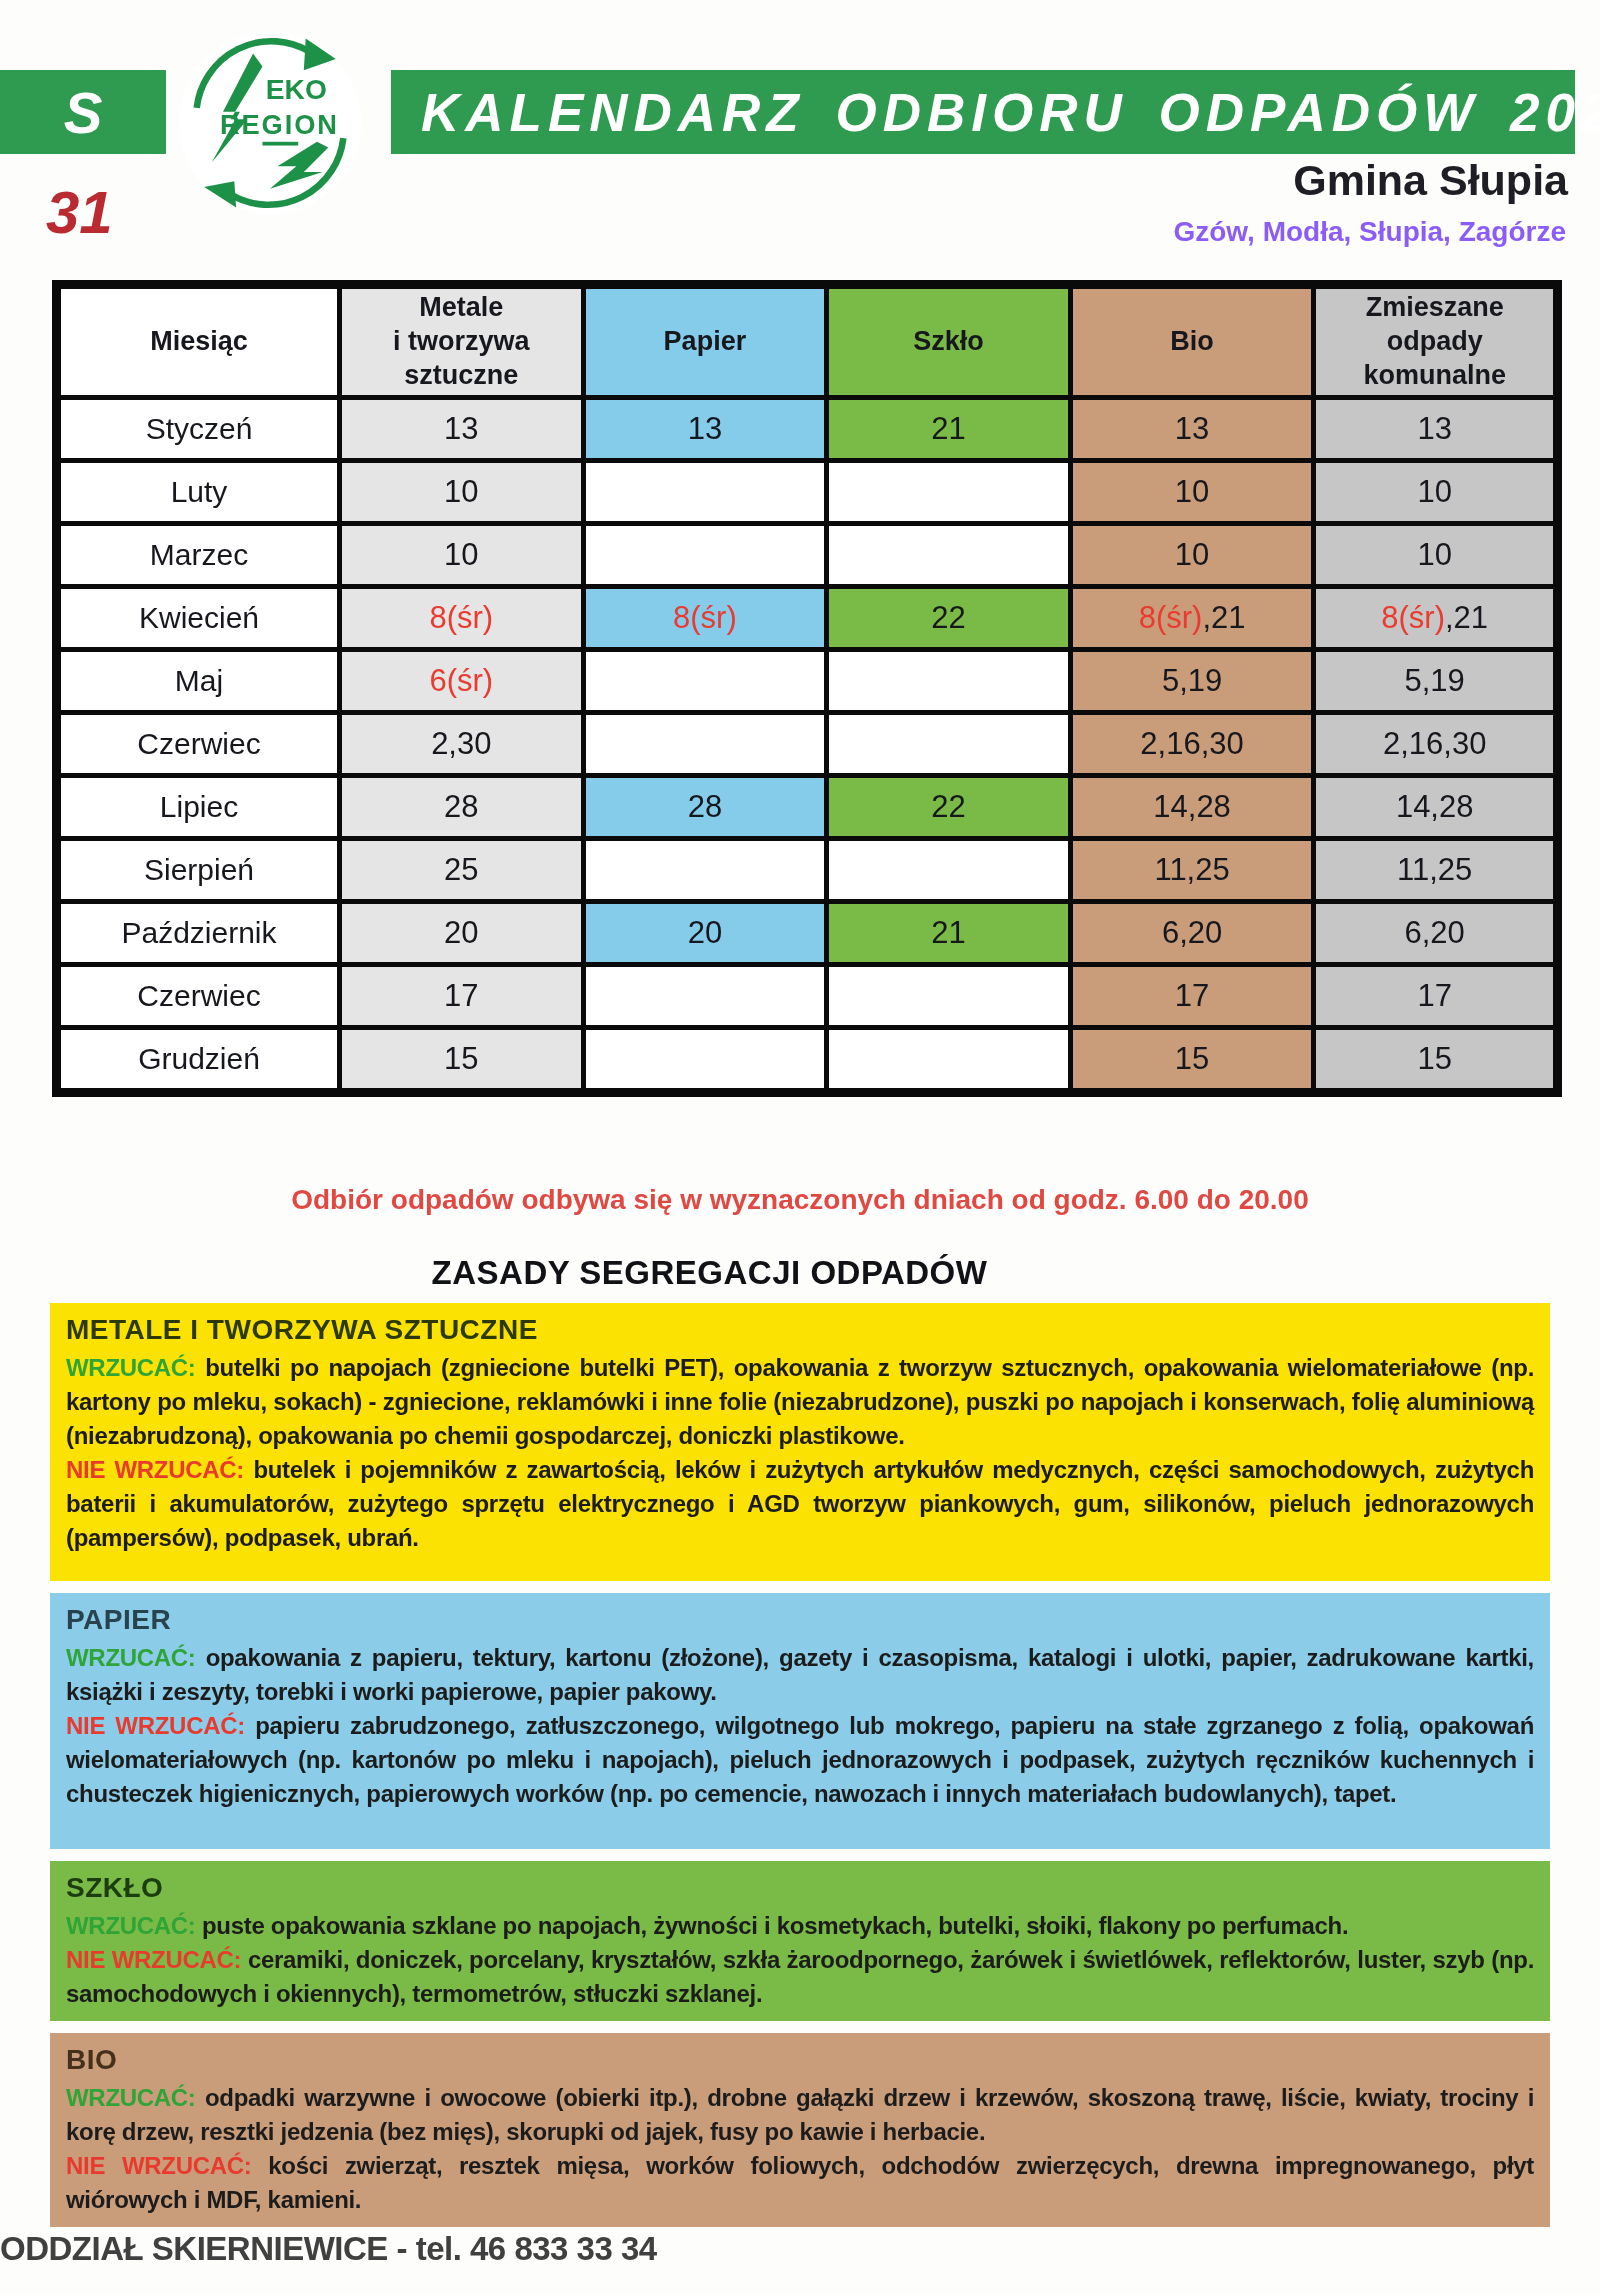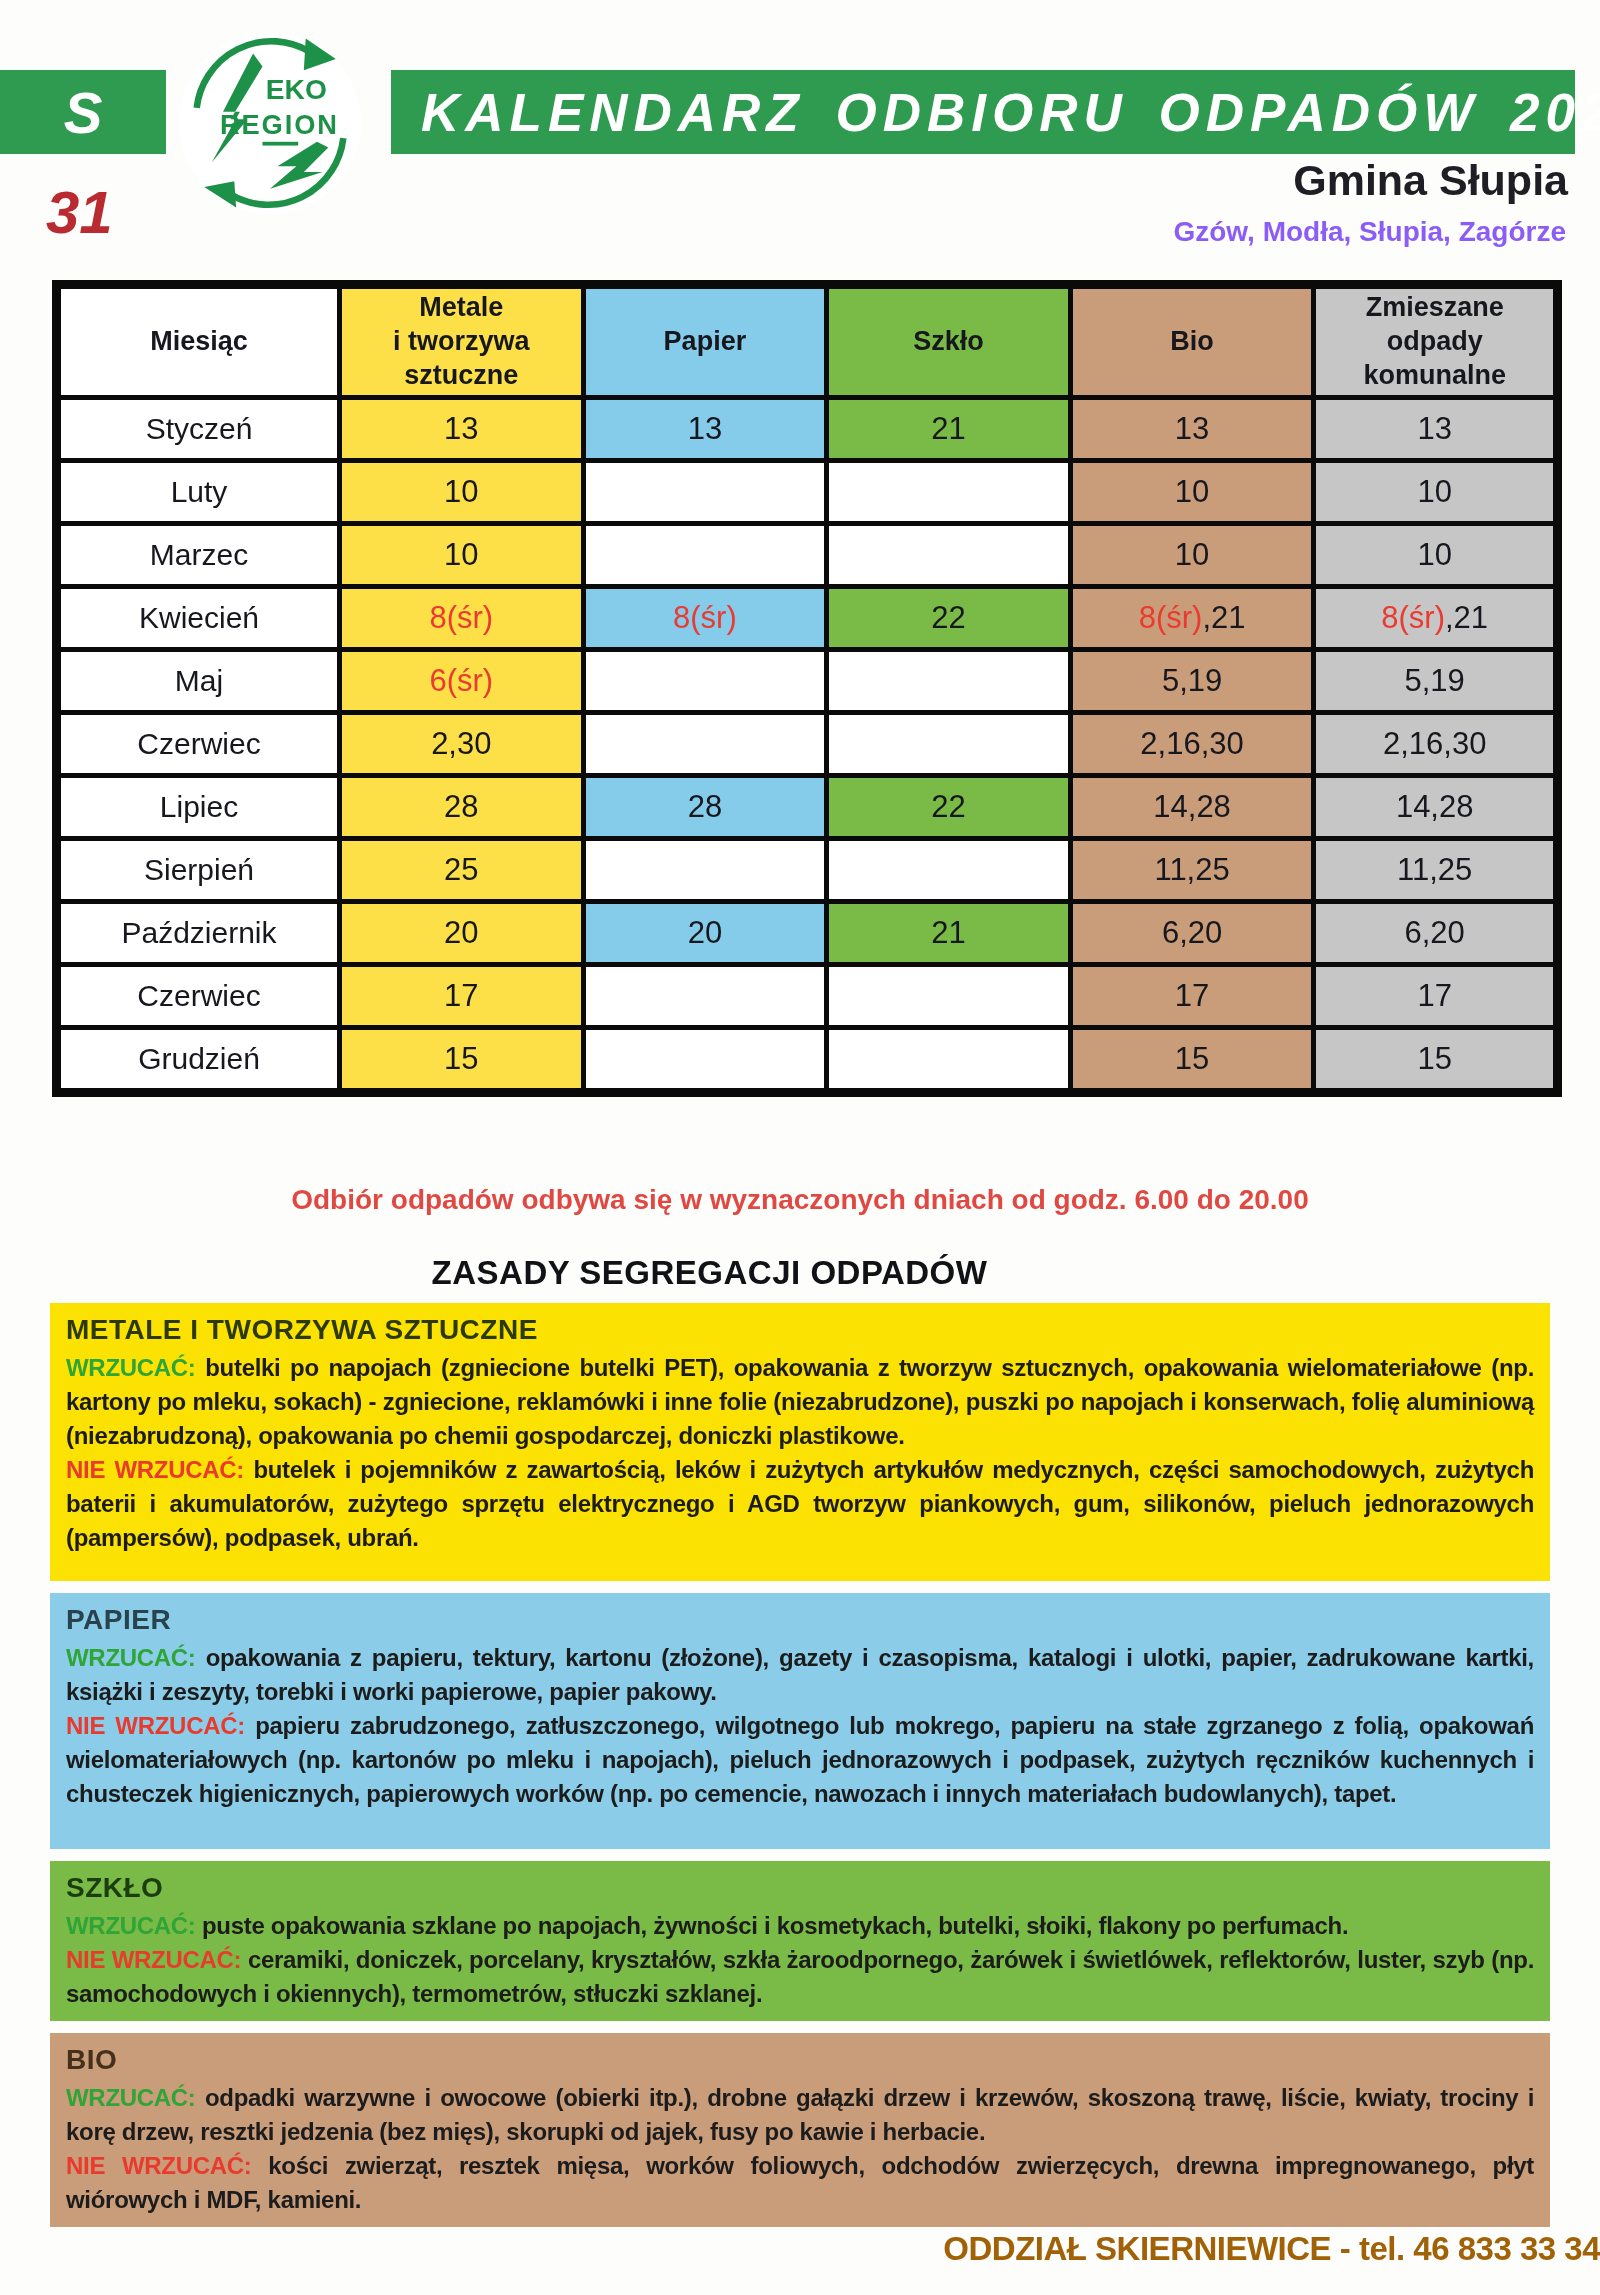--- a/index.html
+++ b/index.html
@@ -23,21 +23,21 @@
   
   .cal{position:absolute;left:52px;top:280px;width:1510px;border-collapse:collapse;
        table-layout:fixed;border:9px solid #0a0a0a;background:#fff;}
   .cal th,.cal td{border:5px solid #0a0a0a;text-align:center;vertical-align:middle;
                   padding:0;overflow:hidden;}
   .cal th{height:106px;font-size:27px;font-weight:bold;line-height:1.25;
           white-space:pre-line;color:#17181d;}
   .cal td{height:58px;font-size:31px;color:#17181d;}
   .cal td.month{background:#fff;font-size:30px;}
   .col-month{width:283px;}
-  .bg-metale{background:#fde047;}
+  .bg-metale{background:#e5e5e5;}
   .bg-papier{background:#85CBEA;}
   .bg-szklo{background:#7ABA46;}
   .bg-bio{background:#C99C7A;}
   .bg-zmieszane{background:#C6C6C6;}
   .bg-empty{background:#ffffff;}
   .red{color:#EA3B30;}
 
   .note{position:absolute;top:1184px;left:0;width:1600px;text-align:center;
         color:#E24842;font-size:28px;font-weight:bold;}
 
@@ -54,22 +54,22 @@
   .sec-metale h3{color:#2C3A00;}
   .sec-papier{background:#8BCDE9;min-height:256px;}
   .sec-papier h3{color:#28424E;}
   .sec-szklo{background:#7ABA46;min-height:160px;}
   .sec-szklo h3{color:#1C3D10;}
   .sec-bio{background:#C99C7A;min-height:194px;}
   .sec-bio h3{color:#45301C;}
   .lbl-w{color:#2FA437;}
   .lbl-nw{color:#E93A2E;margin-top:44px;}
 
-  .footer{position:absolute;top:2230px;left:0;width:1600px;text-align:right;
-          font-size:33px;font-weight:bold;color:#a16207;letter-spacing:-0.5px;}
+  .footer{position:absolute;top:2230px;left:0;width:1600px;text-align:left;
+          font-size:33px;font-weight:bold;color:#404040;letter-spacing:-0.5px;}
 </style>
 </head>
 <body>
 
 <div class="page">
 
   <div class="bar-left">
     <span>S</span>
   </div>
 

